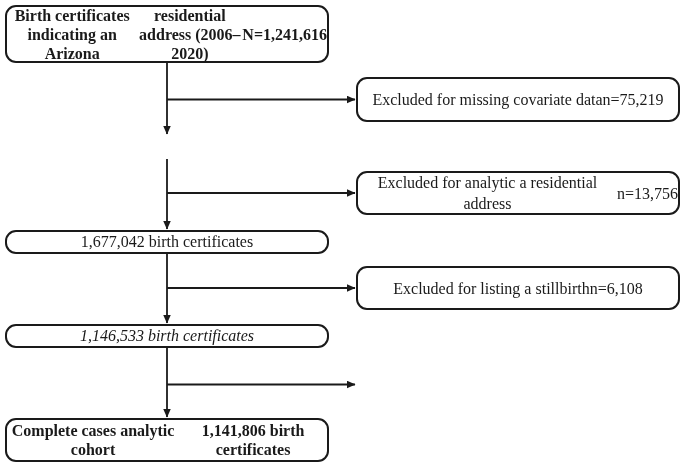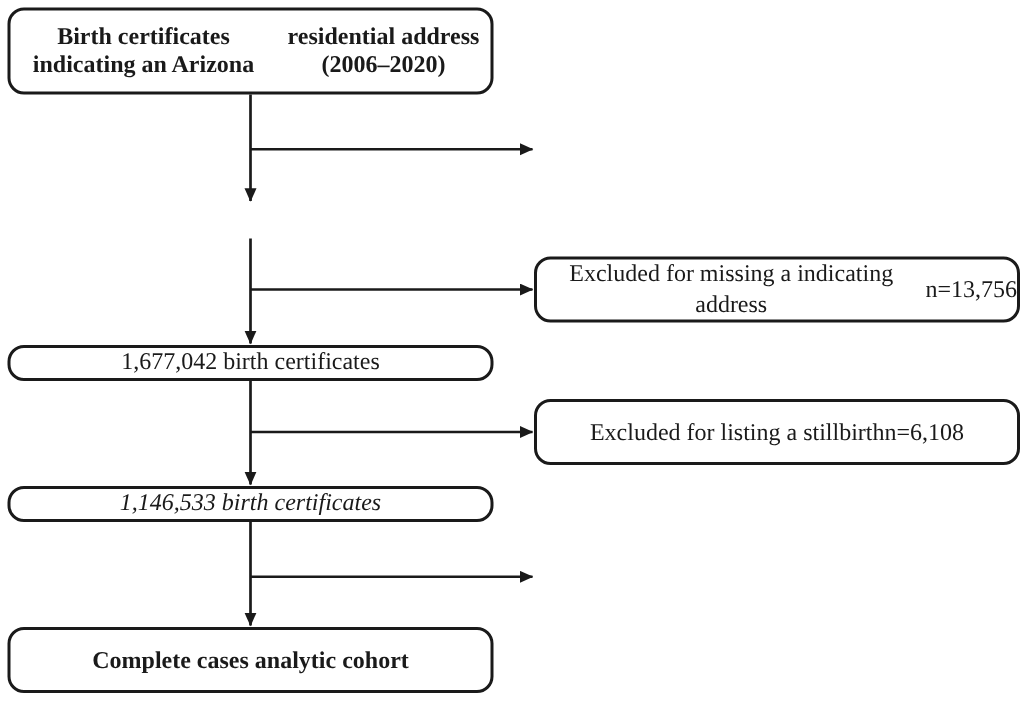--- a/index.html
+++ b/index.html
@@ -70,40 +70,46 @@
     <line x1="167" y1="193" x2="355" y2="193" stroke="#1a1a1a" stroke-width="1.8" marker-end="url(#arrow)"></line>
     <line x1="167" y1="254" x2="167" y2="323" stroke="#1a1a1a" stroke-width="1.8" marker-end="url(#arrow)"></line>
     <line x1="167" y1="288" x2="355" y2="288" stroke="#1a1a1a" stroke-width="1.8" marker-end="url(#arrow)"></line>
     <line x1="167" y1="348" x2="167" y2="417" stroke="#1a1a1a" stroke-width="1.8" marker-end="url(#arrow)"></line>
     <line x1="167" y1="384.5" x2="355" y2="384.5" stroke="#1a1a1a" stroke-width="1.8" marker-end="url(#arrow)"></line>
   </svg>
 
   <div class="box bold col-left b-source">
     <span class="line-txt">Birth certificates indicating an Arizona</span>
     <span class="line-txt">residential address (2006–2020)</span>
+    <span class="line-txt">N=1,241,616</span>
+  </div>
+
+  <div class="box excl col-right b-excl1">
+    <span class="line-txt">Excluded for missing covariate data</span>
+    <span class="line-txt">n=75,219</span>
   </div>
 
 
-
   <div class="box excl col-right b-excl2">
-    <span class="line-txt">Excluded for missing a indicating address</span>
+    <span class="line-txt">Excluded for analytic a residential address</span>
     <span class="line-txt">n=13,756</span>
   </div>
 
   <div class="box step col-left b-step2">
     <span class="line-txt">1,677,042 birth certificates</span>
   </div>
 
   <div class="box excl col-right b-excl3">
     <span class="line-txt">Excluded for listing a stillbirth</span>
     <span class="line-txt">n=6,108</span>
   </div>
 
   <div class="box step col-left b-step3">
     <span class="line-txt">1,146,533 birth certificates</span>
   </div>
 
 
   <div class="box bold col-left b-final">
     <span class="line-txt">Complete cases analytic cohort</span>
+    <span class="line-txt">1,141,806 birth certificates</span>
   </div>
 
 </div>
 
 </body></html>

